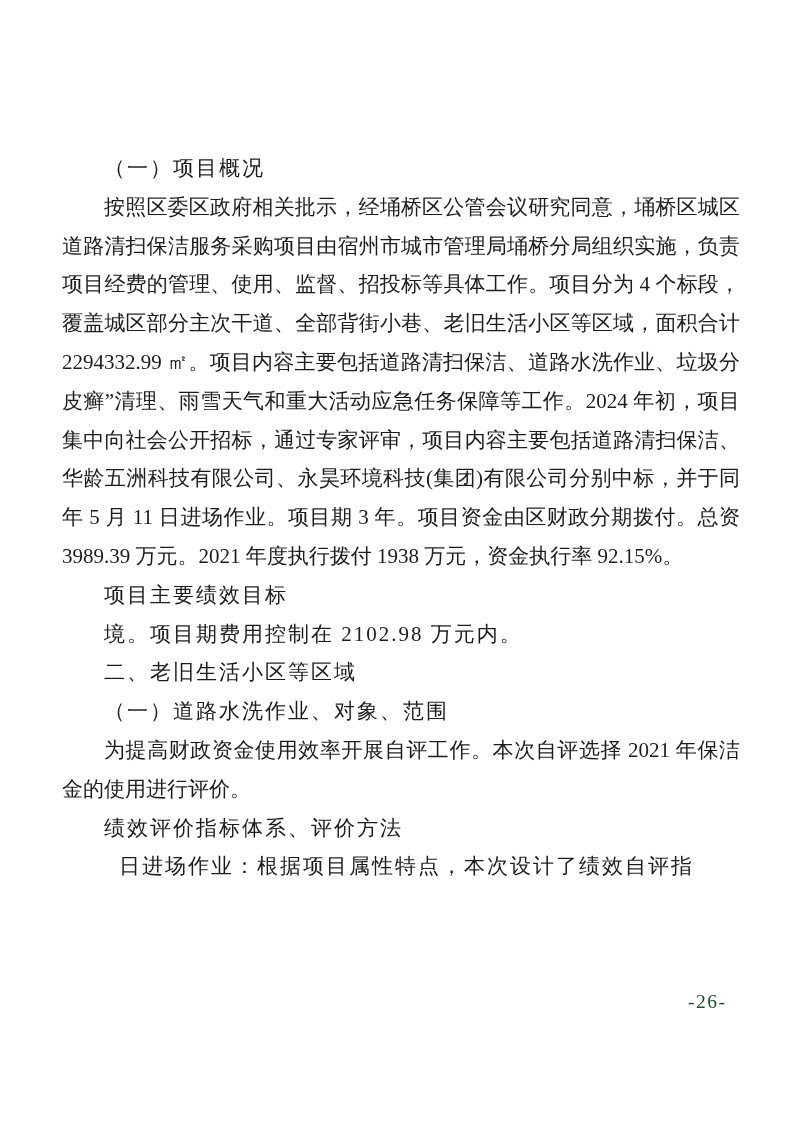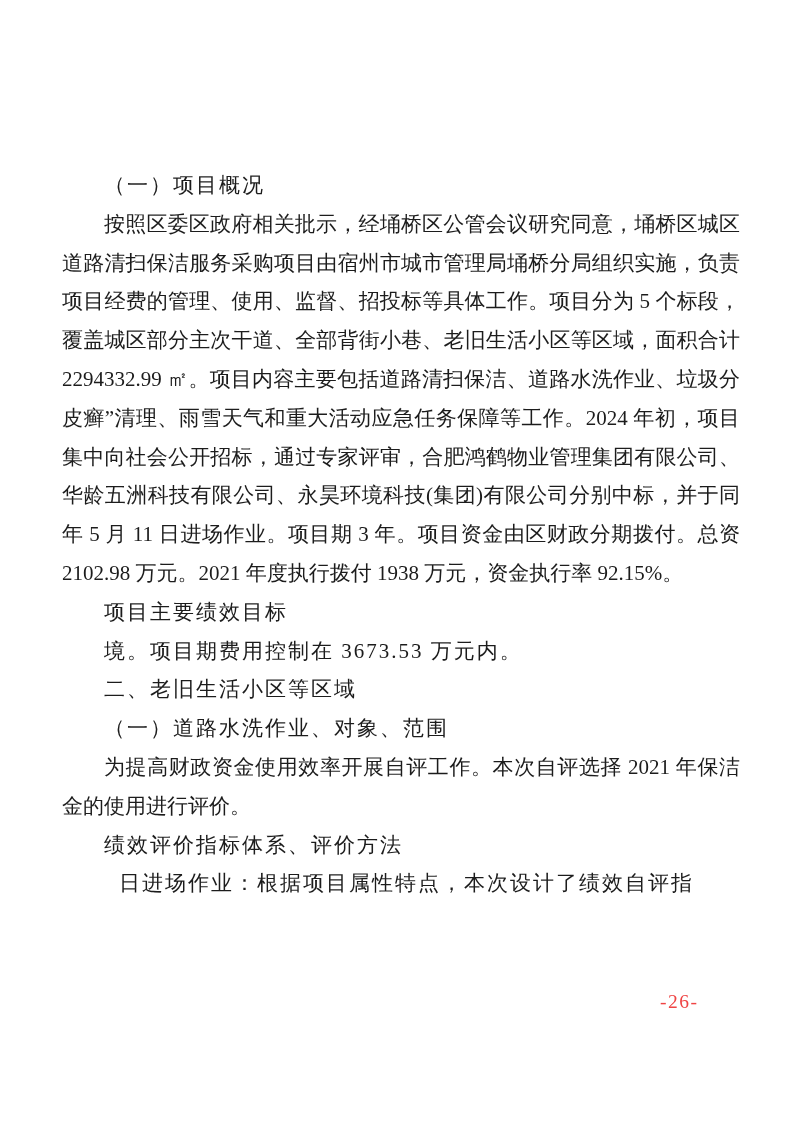--- a/index.html
+++ b/index.html
@@ -12,21 +12,21 @@
     width: 793px;
     height: 1122px;
     background: #ffffff;
     font-family: "Liberation Serif", "DejaVu Serif", serif;
     color: #1c1c1c;
     overflow: hidden;
   }
   .content {
     position: absolute;
     left: 62px;
-    top: 166px;
+    top: 149px;
     width: 678px;
   }
   .line {
     font-size: 21px;
     line-height: 38.8px;
     height: 38.8px;
     overflow: hidden;
     white-space: normal;
   }
   
@@ -37,45 +37,45 @@
   .sp { letter-spacing: 2px; }
   
   .j {
     text-align: justify;
     text-align-last: justify;
     text-justify: inter-ideograph;
   }
   .page-number {
     position: absolute;
     top: 991px;
-    left: 660px;
+    left: 688px;
     font-size: 19.5px;
     letter-spacing: 1.5px;
-    color: #ef4444;
+    color: #14532d;
   }
 </style>
 </head>
 <body>
 
 <div class="page">
   <div class="content">
 
   <div class="line ind sp">（一）项目概况</div>
       <div class="line ind j">按照区委区政府相关批示，经埇桥区公管会议研究同意，埇桥区城区</div>
       <div class="line j">道路清扫保洁服务采购项目由宿州市城市管理局埇桥分局组织实施，负责</div>
-      <div class="line j">项目经费的管理、使用、监督、招投标等具体工作。项目分为 5 个标段，</div>
+      <div class="line j">项目经费的管理、使用、监督、招投标等具体工作。项目分为 4 个标段，</div>
       <div class="line j">覆盖城区部分主次干道、全部背街小巷、老旧生活小区等区域，面积合计</div>
       <div class="line j">2294332.99 ㎡。项目内容主要包括道路清扫保洁、道路水洗作业、垃圾分</div>
       <div class="line j">皮癣”清理、雨雪天气和重大活动应急任务保障等工作。2024 年初，项目</div>
-      <div class="line j">集中向社会公开招标，通过专家评审，合肥鸿鹤物业管理集团有限公司、</div>
+      <div class="line j">集中向社会公开招标，通过专家评审，项目内容主要包括道路清扫保洁、</div>
       <div class="line j">华龄五洲科技有限公司、永昊环境科技(集团)有限公司分别中标，并于同</div>
       <div class="line j">年 5 月 11 日进场作业。项目期 3 年。项目资金由区财政分期拨付。总资金：</div>
-      <div class="line">2102.98 万元。2021 年度执行拨付 1938 万元，资金执行率 92.15%。</div>
+      <div class="line">3989.39 万元。2021 年度执行拨付 1938 万元，资金执行率 92.15%。</div>
       <div class="line ind sp">项目主要绩效目标</div>
-      <div class="line ind sp">境。项目期费用控制在 3673.53 万元内。</div>
+      <div class="line ind sp">境。项目期费用控制在 2102.98 万元内。</div>
       <div class="line ind sp">二、老旧生活小区等区域</div>
       <div class="line ind sp">（一）道路水洗作业、对象、范围</div>
       <div class="line ind j">为提高财政资金使用效率开展自评工作。本次自评选择 2021 年保洁资</div>
       <div class="line">金的使用进行评价。</div>
       <div class="line ind sp">绩效评价指标体系、评价方法</div>
       <div class="line ind-lg sp">日进场作业：根据项目属性特点，本次设计了绩效自评指</div>
     </div>
   <div class="page-number">-26-</div>
 </div>
 

